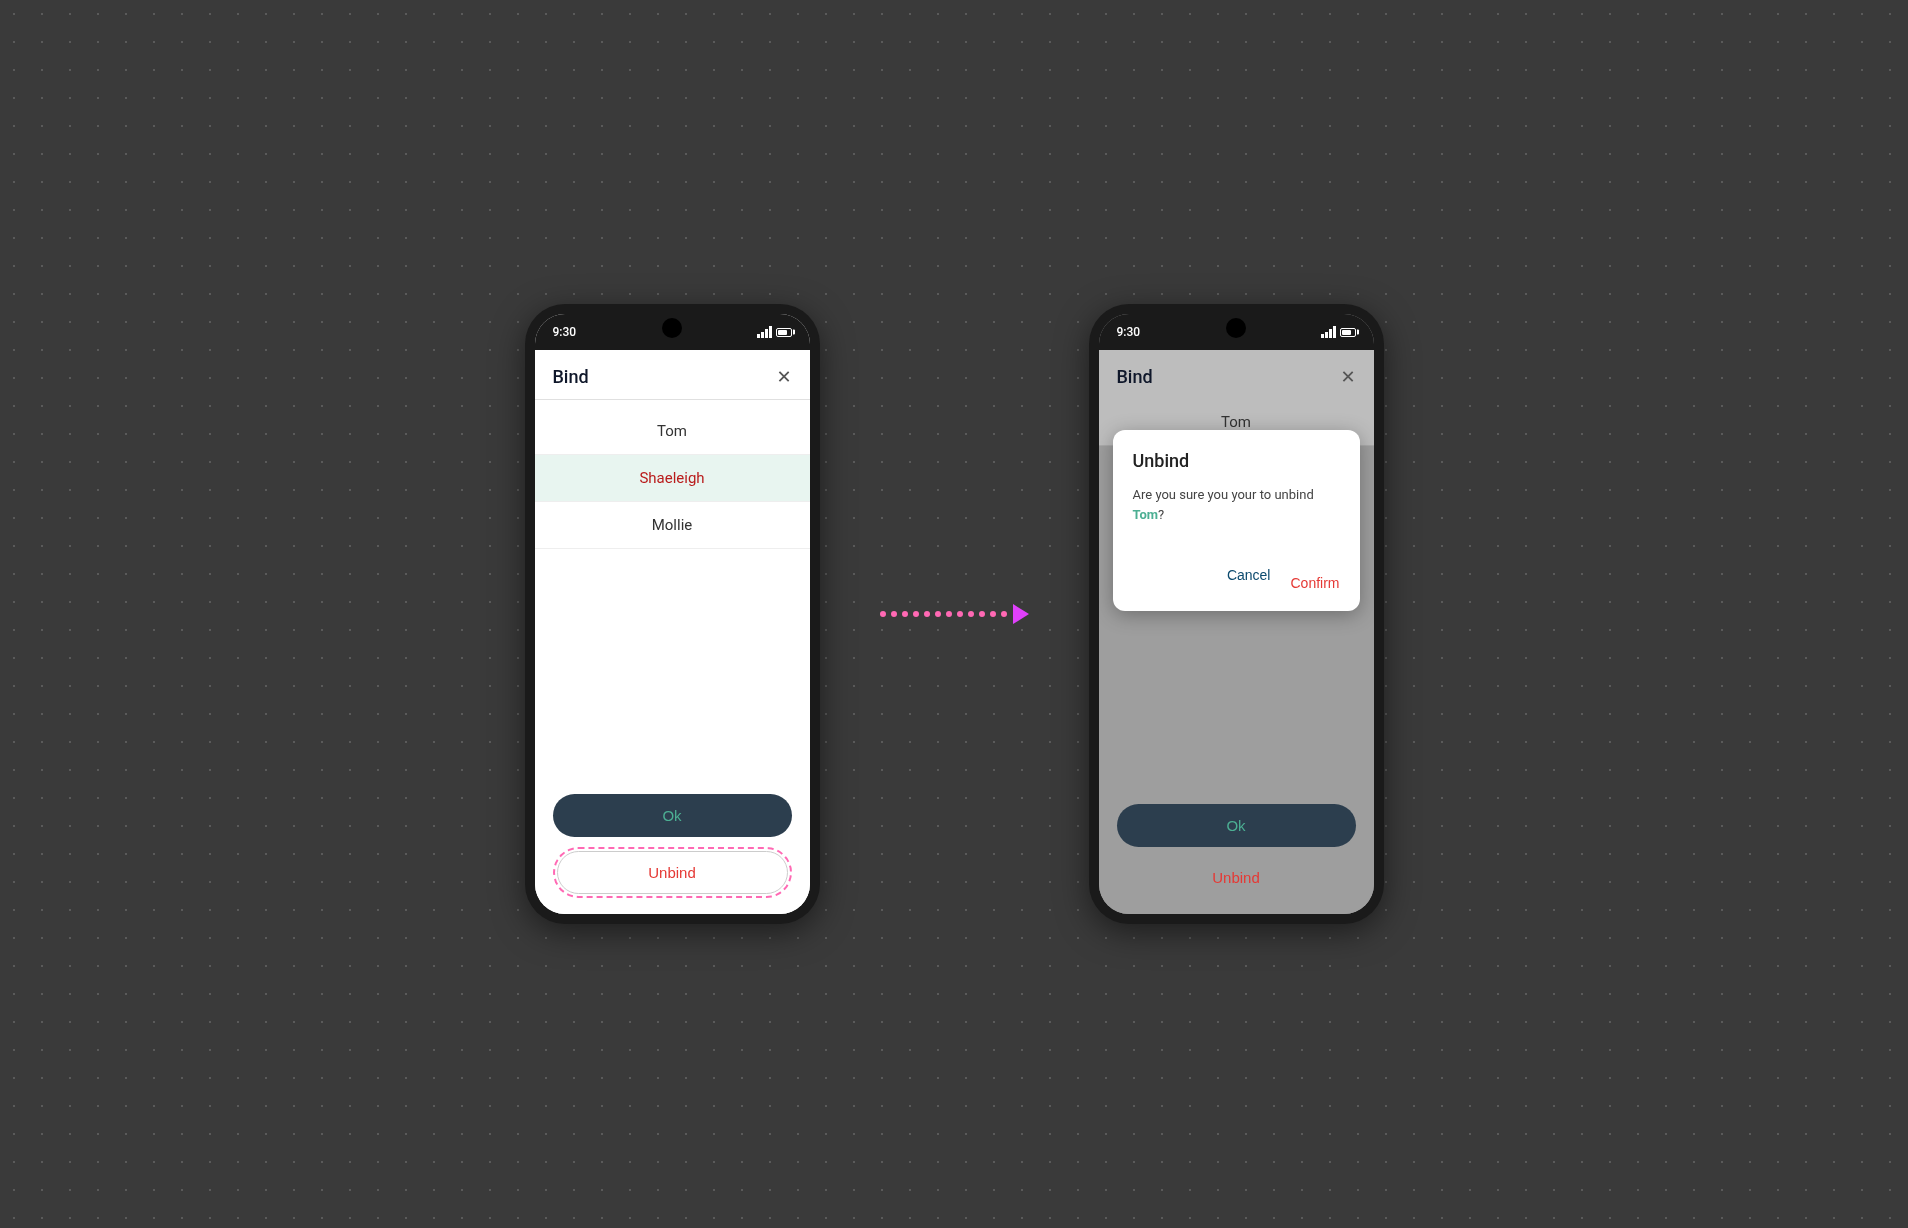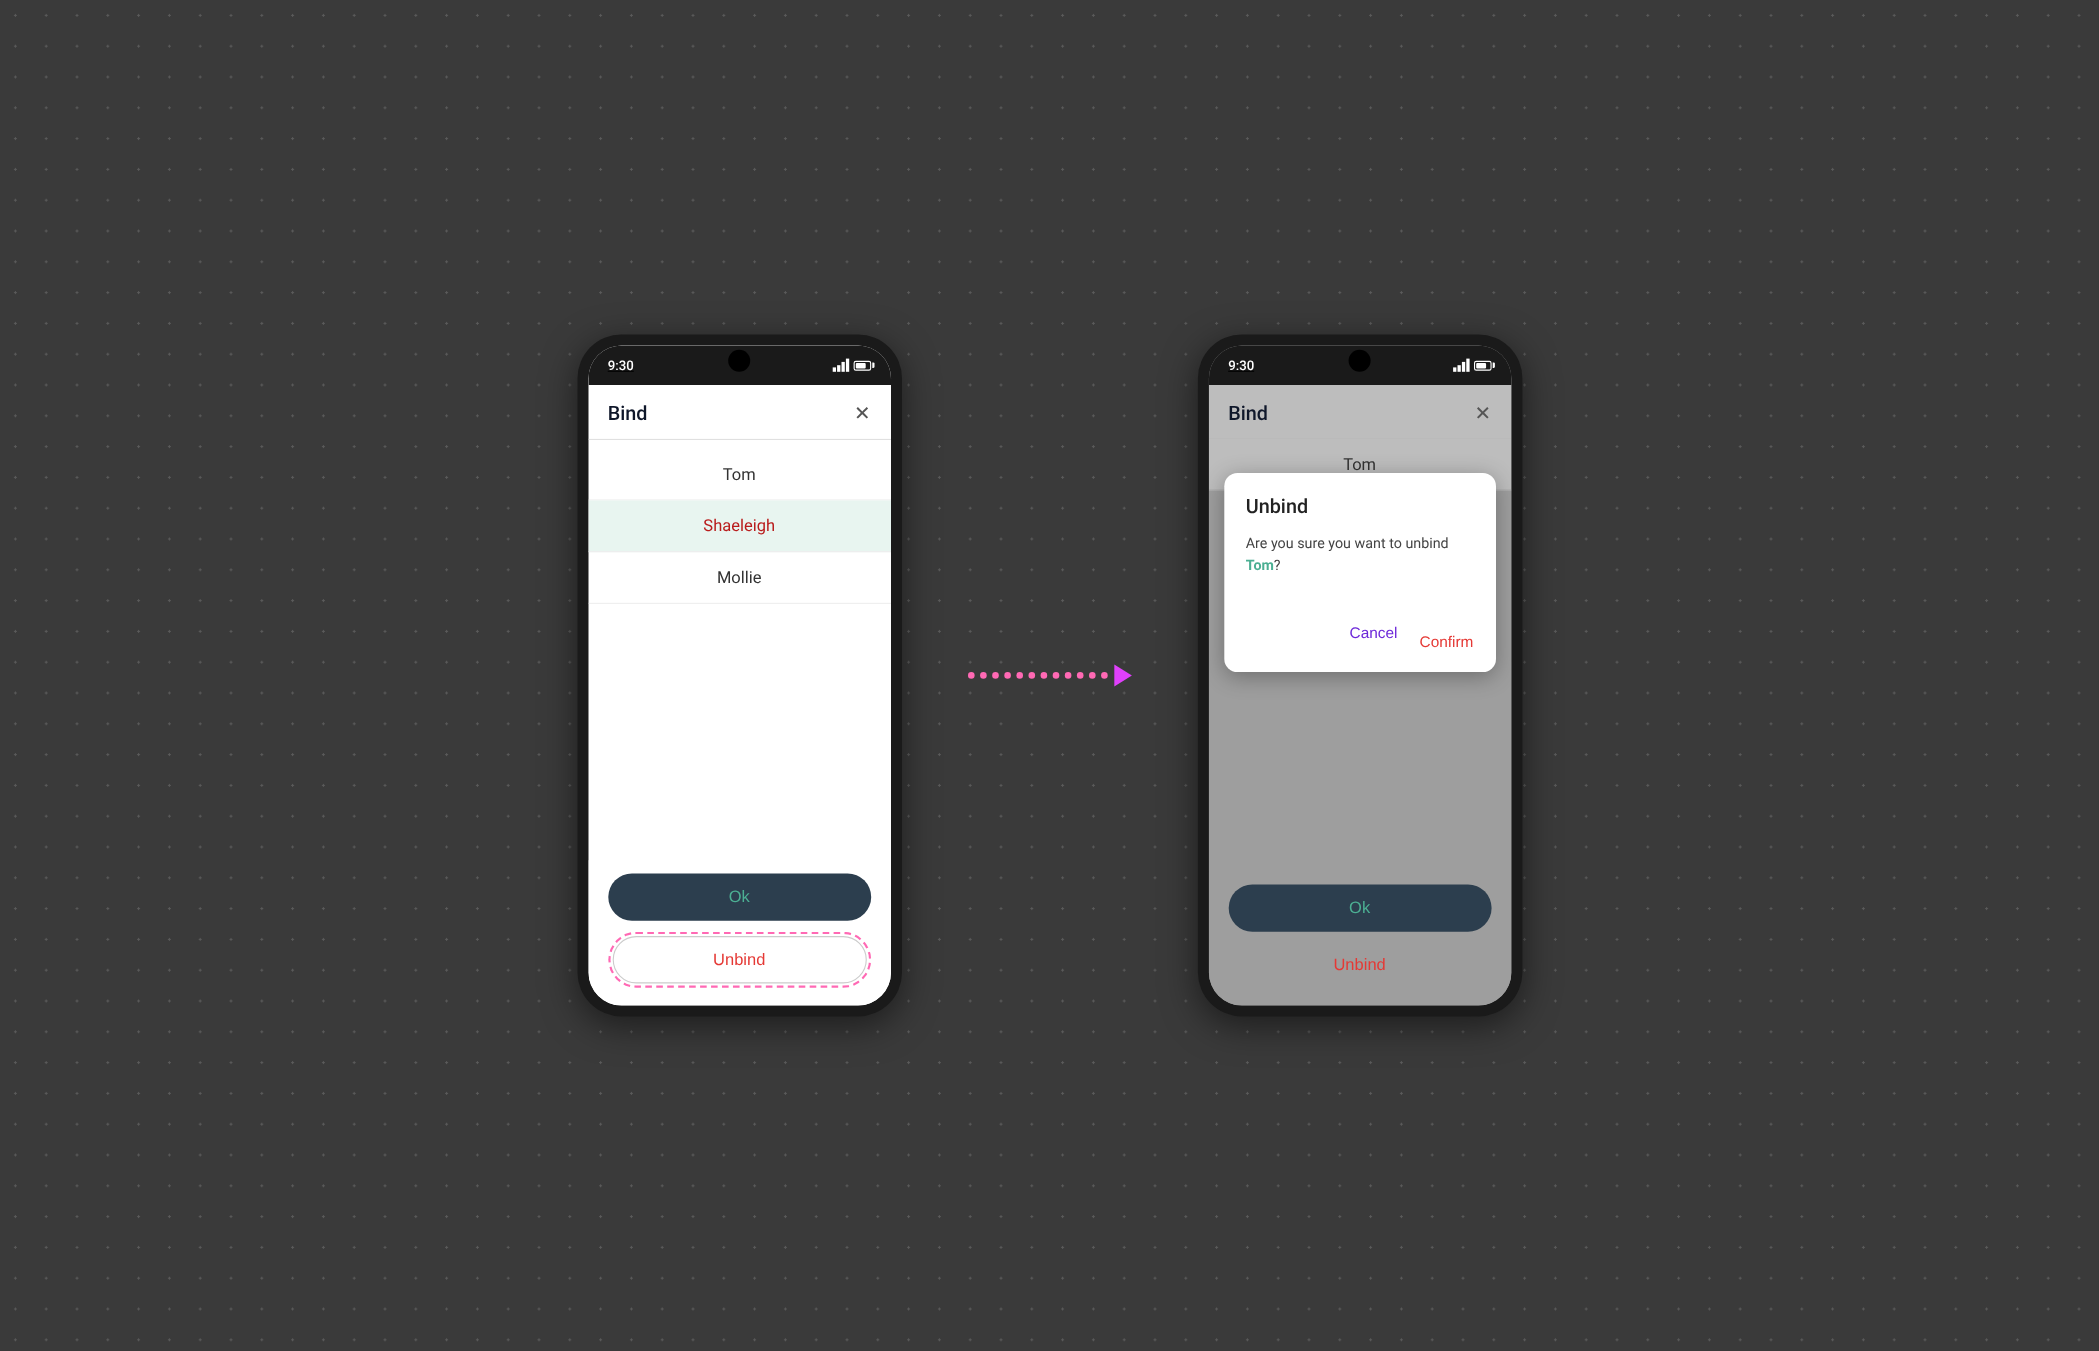--- a/index.html
+++ b/index.html
@@ -45,21 +45,20 @@
 
     
     .status-bar {
       background: #1a1a1a;
       display: flex;
       align-items: center;
       justify-content: space-between;
       padding: 6px 18px;
       height: 36px;
       flex-shrink: 0;
-      text-decoration: underline;
     }
 
     .status-time {
       color: #fff;
       font-size: 12px;
       font-weight: 500;
     }
 
     .status-icons {
       display: flex;
@@ -307,21 +306,21 @@
       font-weight: 700;
     }
 
     .confirm-actions {
       display: flex;
       justify-content: flex-end;
       gap: 20px;
     }
 
     .btn-cancel {
-      color: #6d28d9;
+      color: #0c4a6e;
       background: none;
       border: none;
       font-size: 14px;
       cursor: pointer;
       font-weight: 500;
     }
 
     .btn-confirm {
       color: #e53935;
       background: none;
@@ -456,21 +455,21 @@
           <span class="dialog-title">Bind</span>
           <span class="close-btn">✕</span>
         </div>
 
         <div class="tom-row-dimmed">Tom</div>
 
         <div class="confirm-dialog">
           <div class="confirm-title">Unbind</div>
           <div class="confirm-body">
             <p>
-              <span>Are you sure you want to unbind </span><span class="highlight-name">Tom</span><span>?</span>
+              <span>Are you sure you your to unbind </span><span class="highlight-name">Tom</span><span>?</span>
             </p>
             <br>
           </div>
           <div class="confirm-actions">
             <button class="btn-cancel">Cancel</button>
             <button class="btn-confirm">Confirm</button>
           </div>
         </div>
 
       </div>

